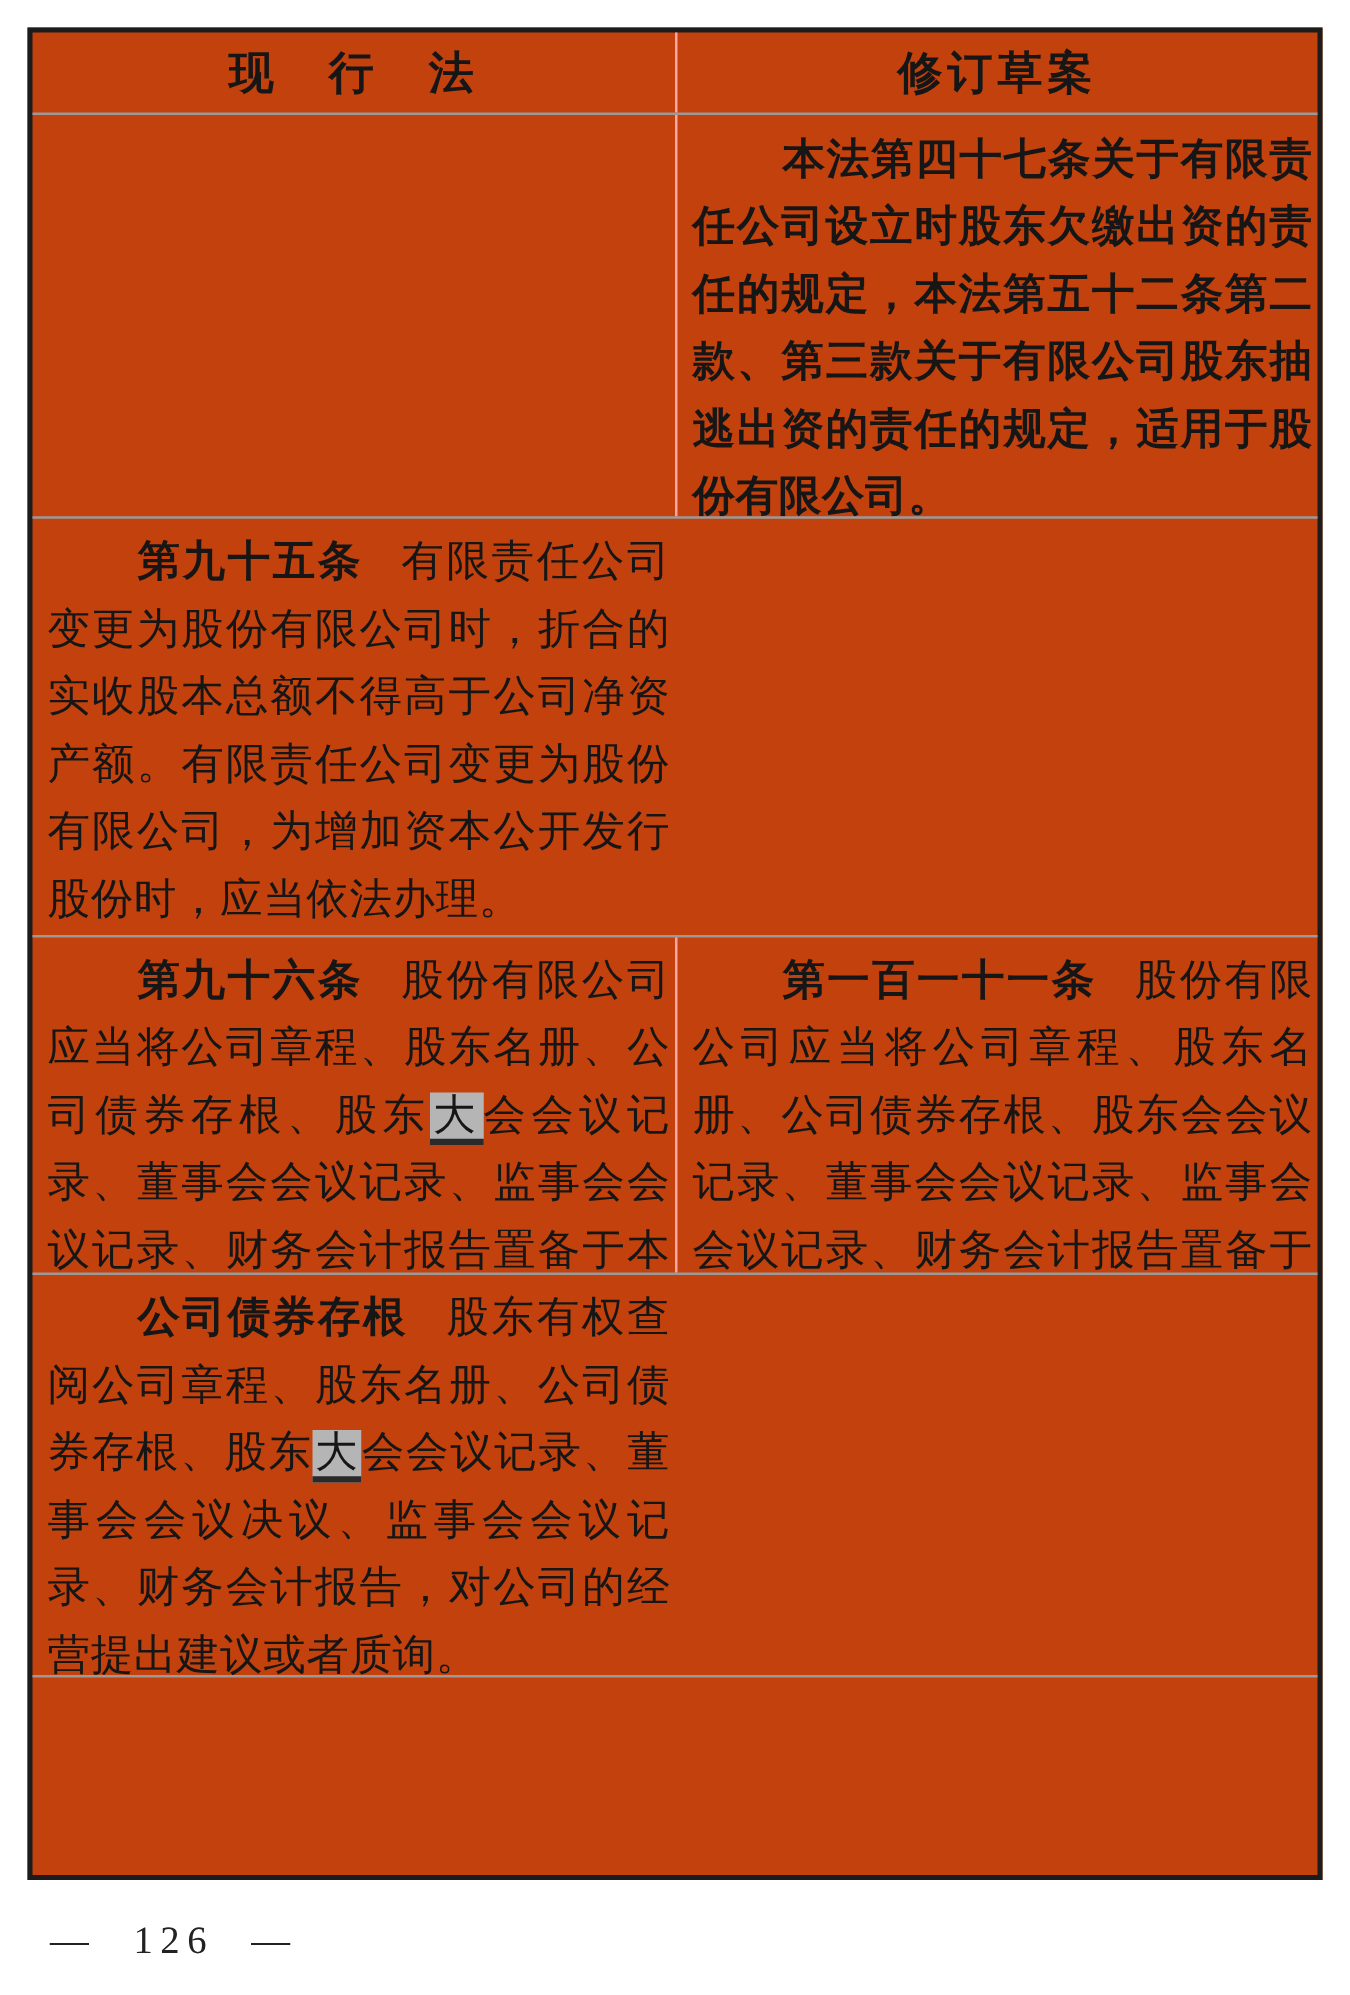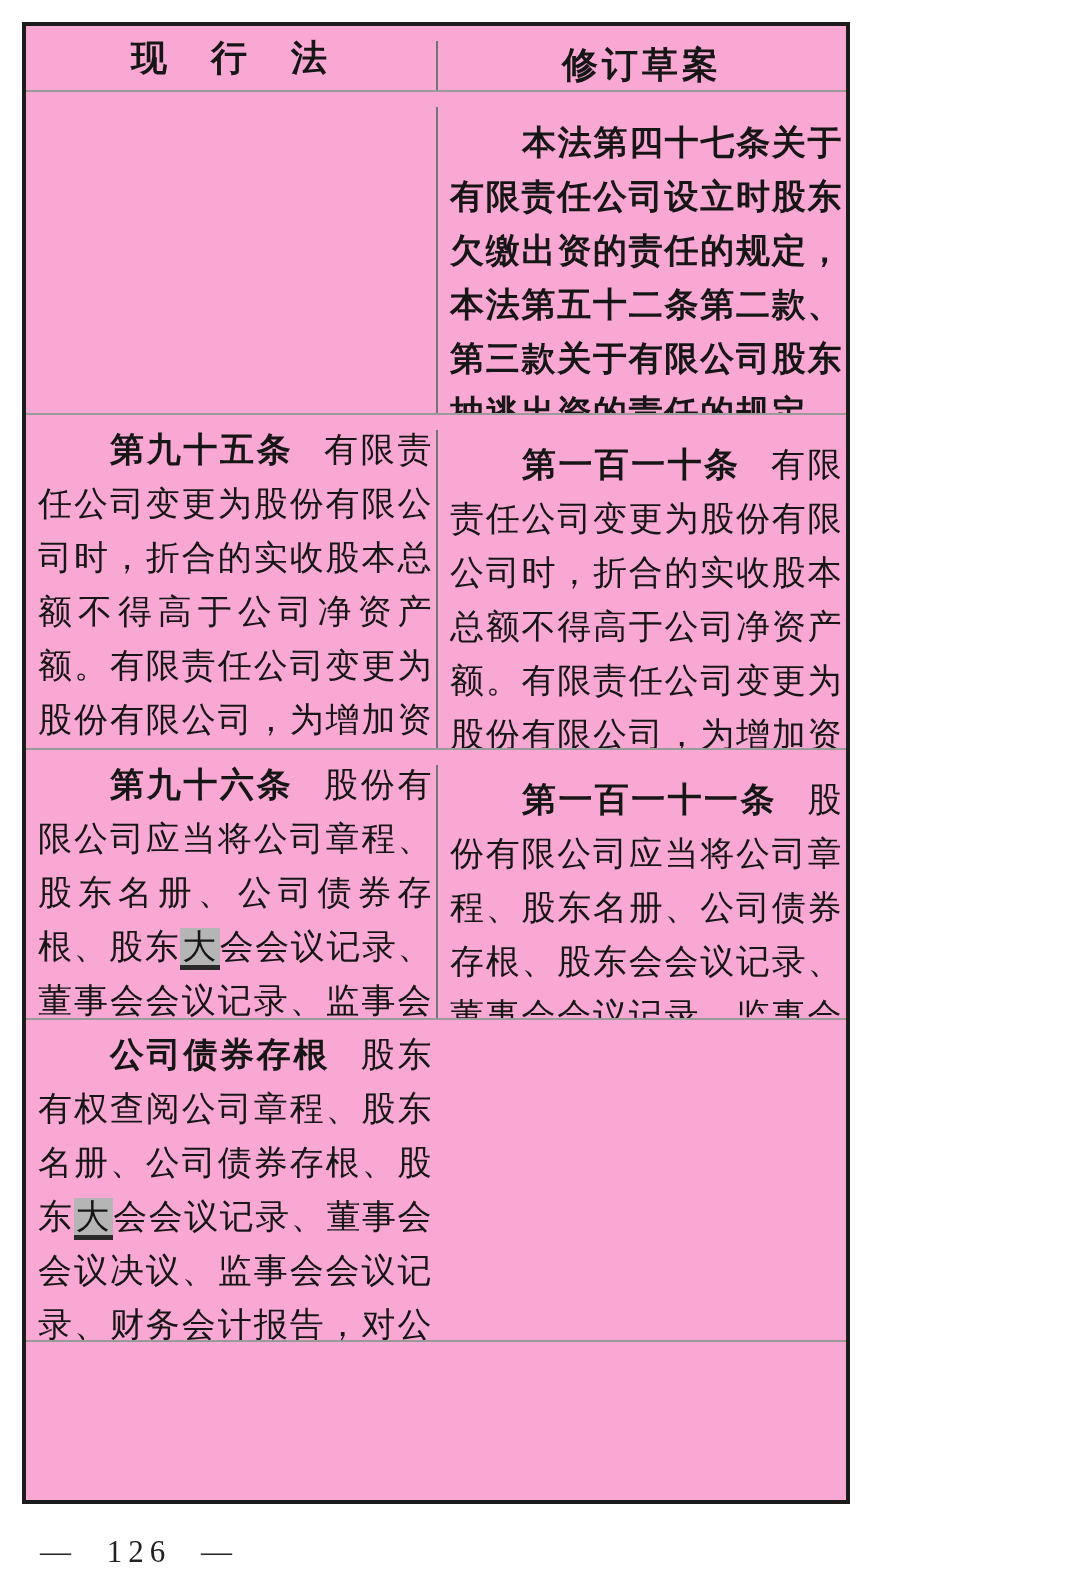--- a/index.html
+++ b/index.html
@@ -13,41 +13,40 @@
     height: 1596px;
     background: #ffffff;
     font-family: "Liberation Serif", serif;
     color: #111111;
     overflow: hidden;
   }
   .law-table {
     position: absolute;
     left: 22px;
     top: 22px;
-    width: 828px;
+    width: 1036px;
     border: 4px solid #1c1c1c;
     box-sizing: border-box;
-    background: #f9a8d4;
+    background: #c2410c;
   }
   .trow {
     display: grid;
     grid-template-columns: 1fr 1fr;
     box-sizing: border-box;
   }
   .trow + .trow {
     border-top: 2px solid #9a9a9a;
   }
   .cell {
     box-sizing: border-box;
     padding: 8px 4px 0 12px;
     overflow: hidden;
   }
   .cell.right {
-    border-left: 2px solid #737373;
-    margin-top: 15px;
+    border-left: 2px solid #fca5a5;
   }
   .header-row .cell {
     display: flex;
     align-items: center;
     justify-content: center;
     padding: 0 12px;
   }
   .header-label {
     font-family: "Liberation Sans", sans-serif;
     font-weight: bold;
@@ -113,23 +112,20 @@
       <div class="cell left"></div>
       <div class="cell right bold-text">
         <p class="body"><span class="seg">本法第四十七条关于有限责任公司设立时股东欠缴出资的责任的规定，本法第五十二条第二款、第三款关于有限公司股东抽逃出资的责任的规定，适用于股份有限公司。</span></p>
       </div>
     </div>
 
     <div class="trow" style="height:335px">
       <div class="cell left">
         <p class="body"><span class="article">第九十五条</span><span class="seg">有限责任公司变更为股份有限公司时，折合的实收股本总额不得高于公司净资产额。有限责任公司变更为股份有限公司，为增加资本公开发行股份时，应当依法办理。</span></p>
       </div>
-      <div class="cell right">
-        <p class="body"><span class="article">第一百一十条</span><span class="seg">有限责任公司变更为股份有限公司时，折合的实收股本总额不得高于公司净资产额。有限责任公司变更为股份有限公司，为增加资本公开发行股份时，应当依法办理。</span></p>
-      </div>
     </div>
 
     <div class="trow" style="height:270px">
       <div class="cell left">
         <p class="body"><span class="article">第九十六条</span><span class="seg">股份有限公司应当将公司章程、股东名册、公司债券存根、股东</span><mark class="hl">大</mark><span class="seg">会会议记录、董事会会议记录、监事会会议记录、财务会计报告置备于本公司。</span></p>
       </div>
       <div class="cell right">
         <p class="body"><span class="article">第一百一十一条</span><span class="seg">股份有限公司应当将公司章程、股东名册、公司债券存根、股东会会议记录、董事会会议记录、监事会会议记录、财务会计报告置备于本公司。</span></p>
       </div>
     </div>

